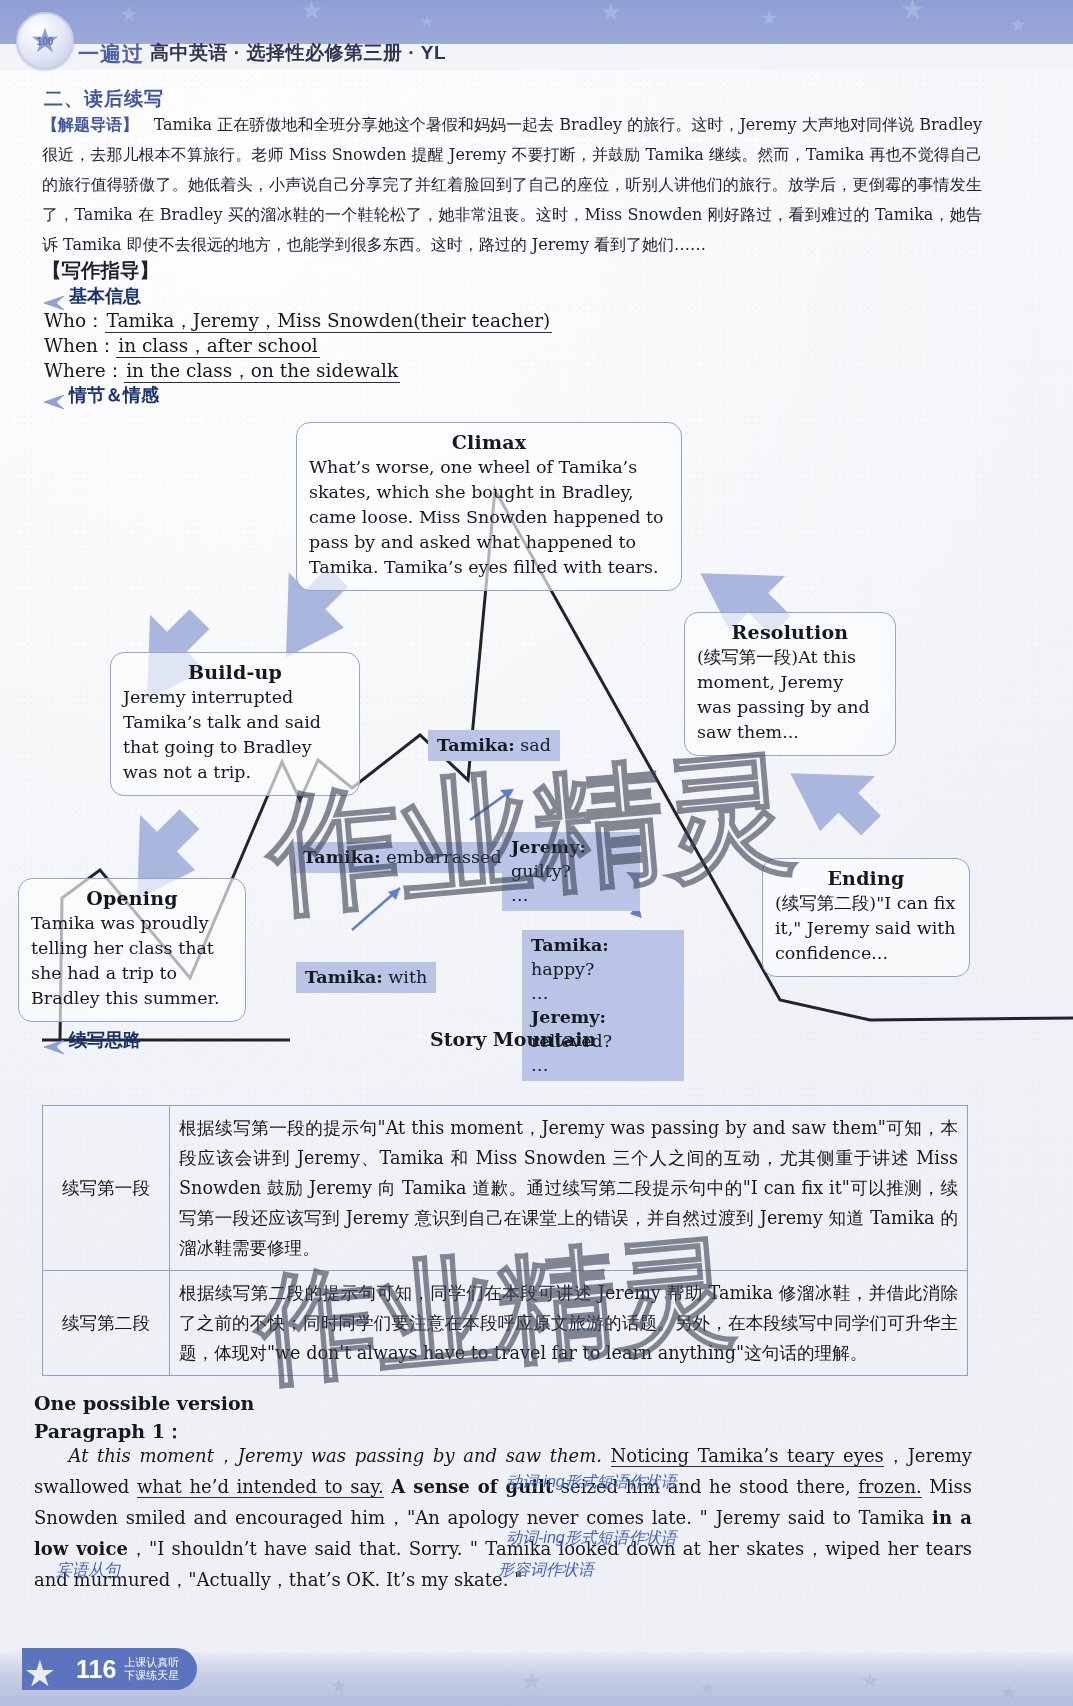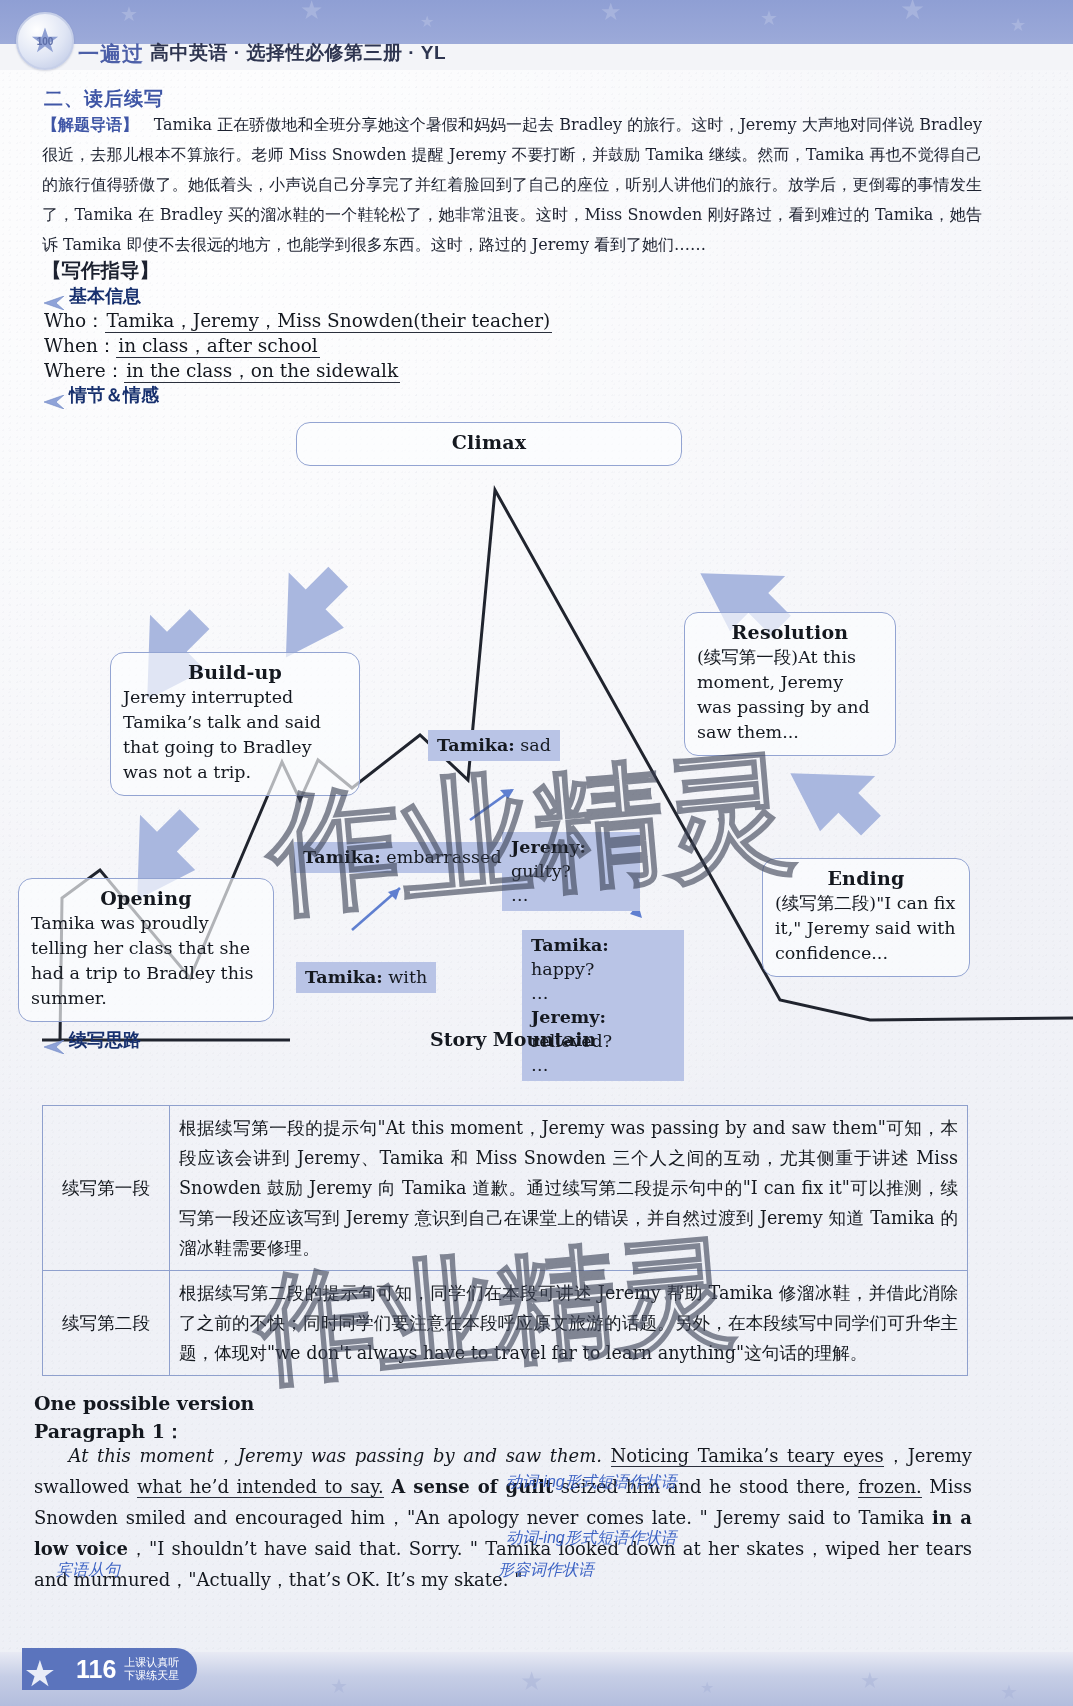--- a/index.html
+++ b/index.html
@@ -290,38 +290,39 @@
           <polygon points="514,389 500,390 508,399" fill="#5f7fd0" stroke="none"></polygon>
           <line x1="600" y1="470" x2="640" y2="516"></line>
           <polygon points="642,518 638,504 630,514" fill="#5f7fd0" stroke="none"></polygon>
           <line x1="568" y1="470" x2="604" y2="436"></line>
           <polygon points="606,434 592,437 600,446" fill="#5f7fd0" stroke="none"></polygon>
         </g>
       </svg>
 
       <div class="box" style="left:296px;top:22px;width:386px;">
         <span class="bt">Climax</span>
+        <span class="bb">What’s worse, one wheel of Tamika’s skates, which she bought in Bradley, came loose. Miss Snowden happened to pass by and asked what happened to Tamika. Tamika’s eyes filled with tears.</span>
       </div>
 
       <div class="box" style="left:684px;top:212px;width:212px;">
         <span class="bt">Resolution</span>
         <span class="bb">(续写第一段)At this moment, Jeremy was passing by and saw them...</span>
       </div>
 
       <div class="box" style="left:110px;top:252px;width:250px;">
         <span class="bt">Build-up</span>
         <span class="bb">Jeremy interrupted Tamika’s talk and said that going to Bradley was not a trip.</span>
       </div>
 
       <div class="box" style="left:762px;top:458px;width:208px;">
         <span class="bt">Ending</span>
         <span class="bb">(续写第二段)"I can fix it," Jeremy said with confidence...</span>
       </div>
 
-      <div class="box" style="left:18px;top:478px;width:256px;">
+      <div class="box" style="left:18px;top:478px;width:228px;">
         <span class="bt">Opening</span>
         <span class="bb">Tamika was proudly telling her class that she had a trip to Bradley this summer.</span>
       </div>
 
       <div class="lab" style="left:428px;top:330px;">
         <b>Tamika:</b>
         <span>sad</span>
       </div>
 
       <div class="lab" style="left:294px;top:442px;">

